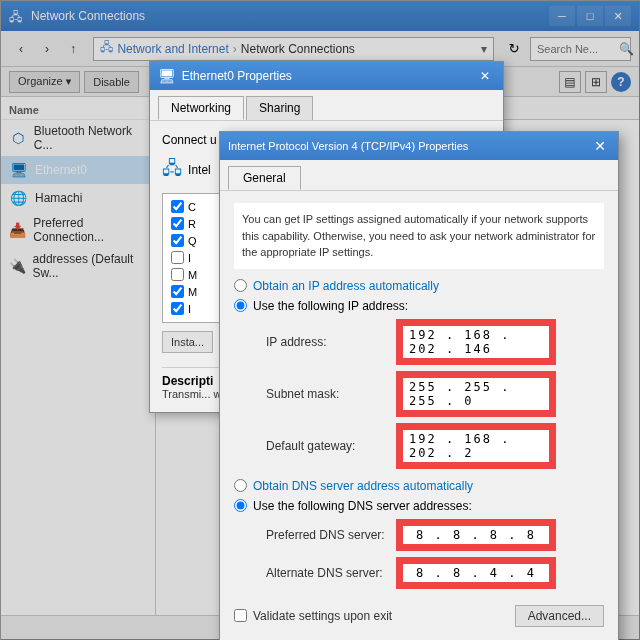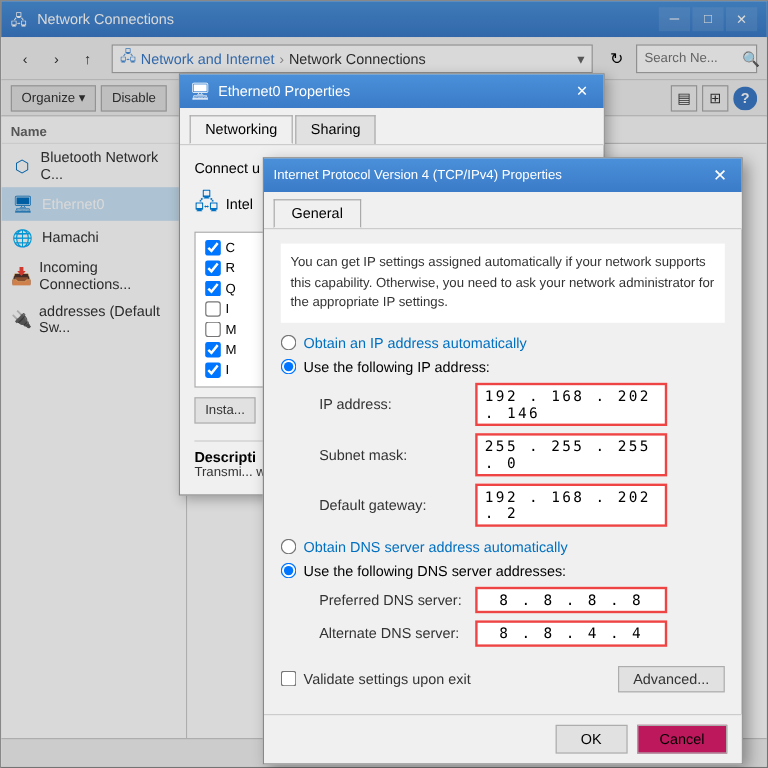--- a/index.html
+++ b/index.html
@@ -53,21 +53,21 @@
     .inner-tab-bar { display: flex; background: #f0f0f0; padding: 6px 8px 0; border-bottom: 1px solid #ccc; }
     .inner-tab { padding: 4px 14px; background: #e1e1e1; border: 1px solid #aaa; border-bottom: none; cursor: pointer; font-size: 12px; }
     .inner-tab.active { background: #f0f0f0; border-bottom: 1px solid #f0f0f0; }
     .inner-body { padding: 12px 14px; }
     .info-text { font-size: 11px; color: #333; background: white; border: none; padding: 8px; margin-bottom: 12px; line-height: 1.5; }
     .radio-row { display: flex; align-items: center; margin-bottom: 6px; }
     .radio-row input[type=radio] { margin-right: 6px; }
     .ip-fields { margin-left: 32px; margin-bottom: 10px; }
     .ip-row { display: flex; align-items: center; margin-bottom: 6px; }
     .ip-label { width: 130px; font-size: 12px; color: #333; }
-    .ip-input { display: flex; align-items: center; background: white; border: 2px solid #ef4444; padding: 2px 6px; width: 160px; font-size: 12px; font-family: monospace; color: #000; justify-content: center; letter-spacing: 2px; }
+    .ip-input { display: flex; align-items: center; background: white; border: 7px solid #ef4444; padding: 2px 6px; width: 160px; font-size: 12px; font-family: monospace; color: #000; justify-content: center; letter-spacing: 2px; }
     .checkbox-row { display: flex; align-items: center; margin: 10px 0; }
     .checkbox-row input { margin-right: 6px; }
     .checkbox-label { font-size: 12px; color: #333; }
     .advanced-btn { float: right; padding: 3px 12px; background: #e1e1e1; border: 1px solid #adadad; cursor: pointer; font-size: 12px; color: #333; }
     .dialog-buttons { display: flex; justify-content: flex-end; gap: 8px; padding: 8px 12px; border-top: 1px solid #ccc; background: #f0f0f0; }
     .dialog-btn { padding: 4px 18px; background: #be185d; border: 1px solid #adadad; cursor: pointer; font-size: 12px; min-width: 60px; }
     .dialog-btn.ok { background: #e1e1e1; }
 
     
     .net-item { display: flex; align-items: center; padding: 4px 8px; cursor: pointer; }
@@ -146,21 +146,21 @@
       <div class="net-item">
         <div class="net-icon">
             <span style="color:#0070c0; font-size:14px;">🌐</span>
           </div>
         <span class="net-label">Hamachi</span>
       </div>
       <div class="net-item">
         <div class="net-icon">
             <span style="color:#0070c0; font-size:14px;">📥</span>
           </div>
-        <span class="net-label">Incoming Connections...</span>
+        <span class="net-label">Preferred Connection...</span>
       </div>
       <div class="net-item">
         <div class="net-icon">
             <span style="color:#0070c0; font-size:14px;">🔌</span>
           </div>
         <span class="net-label">addresses (Default Sw...</span>
       </div>
     </div>
 
     <div class="main-pane">

